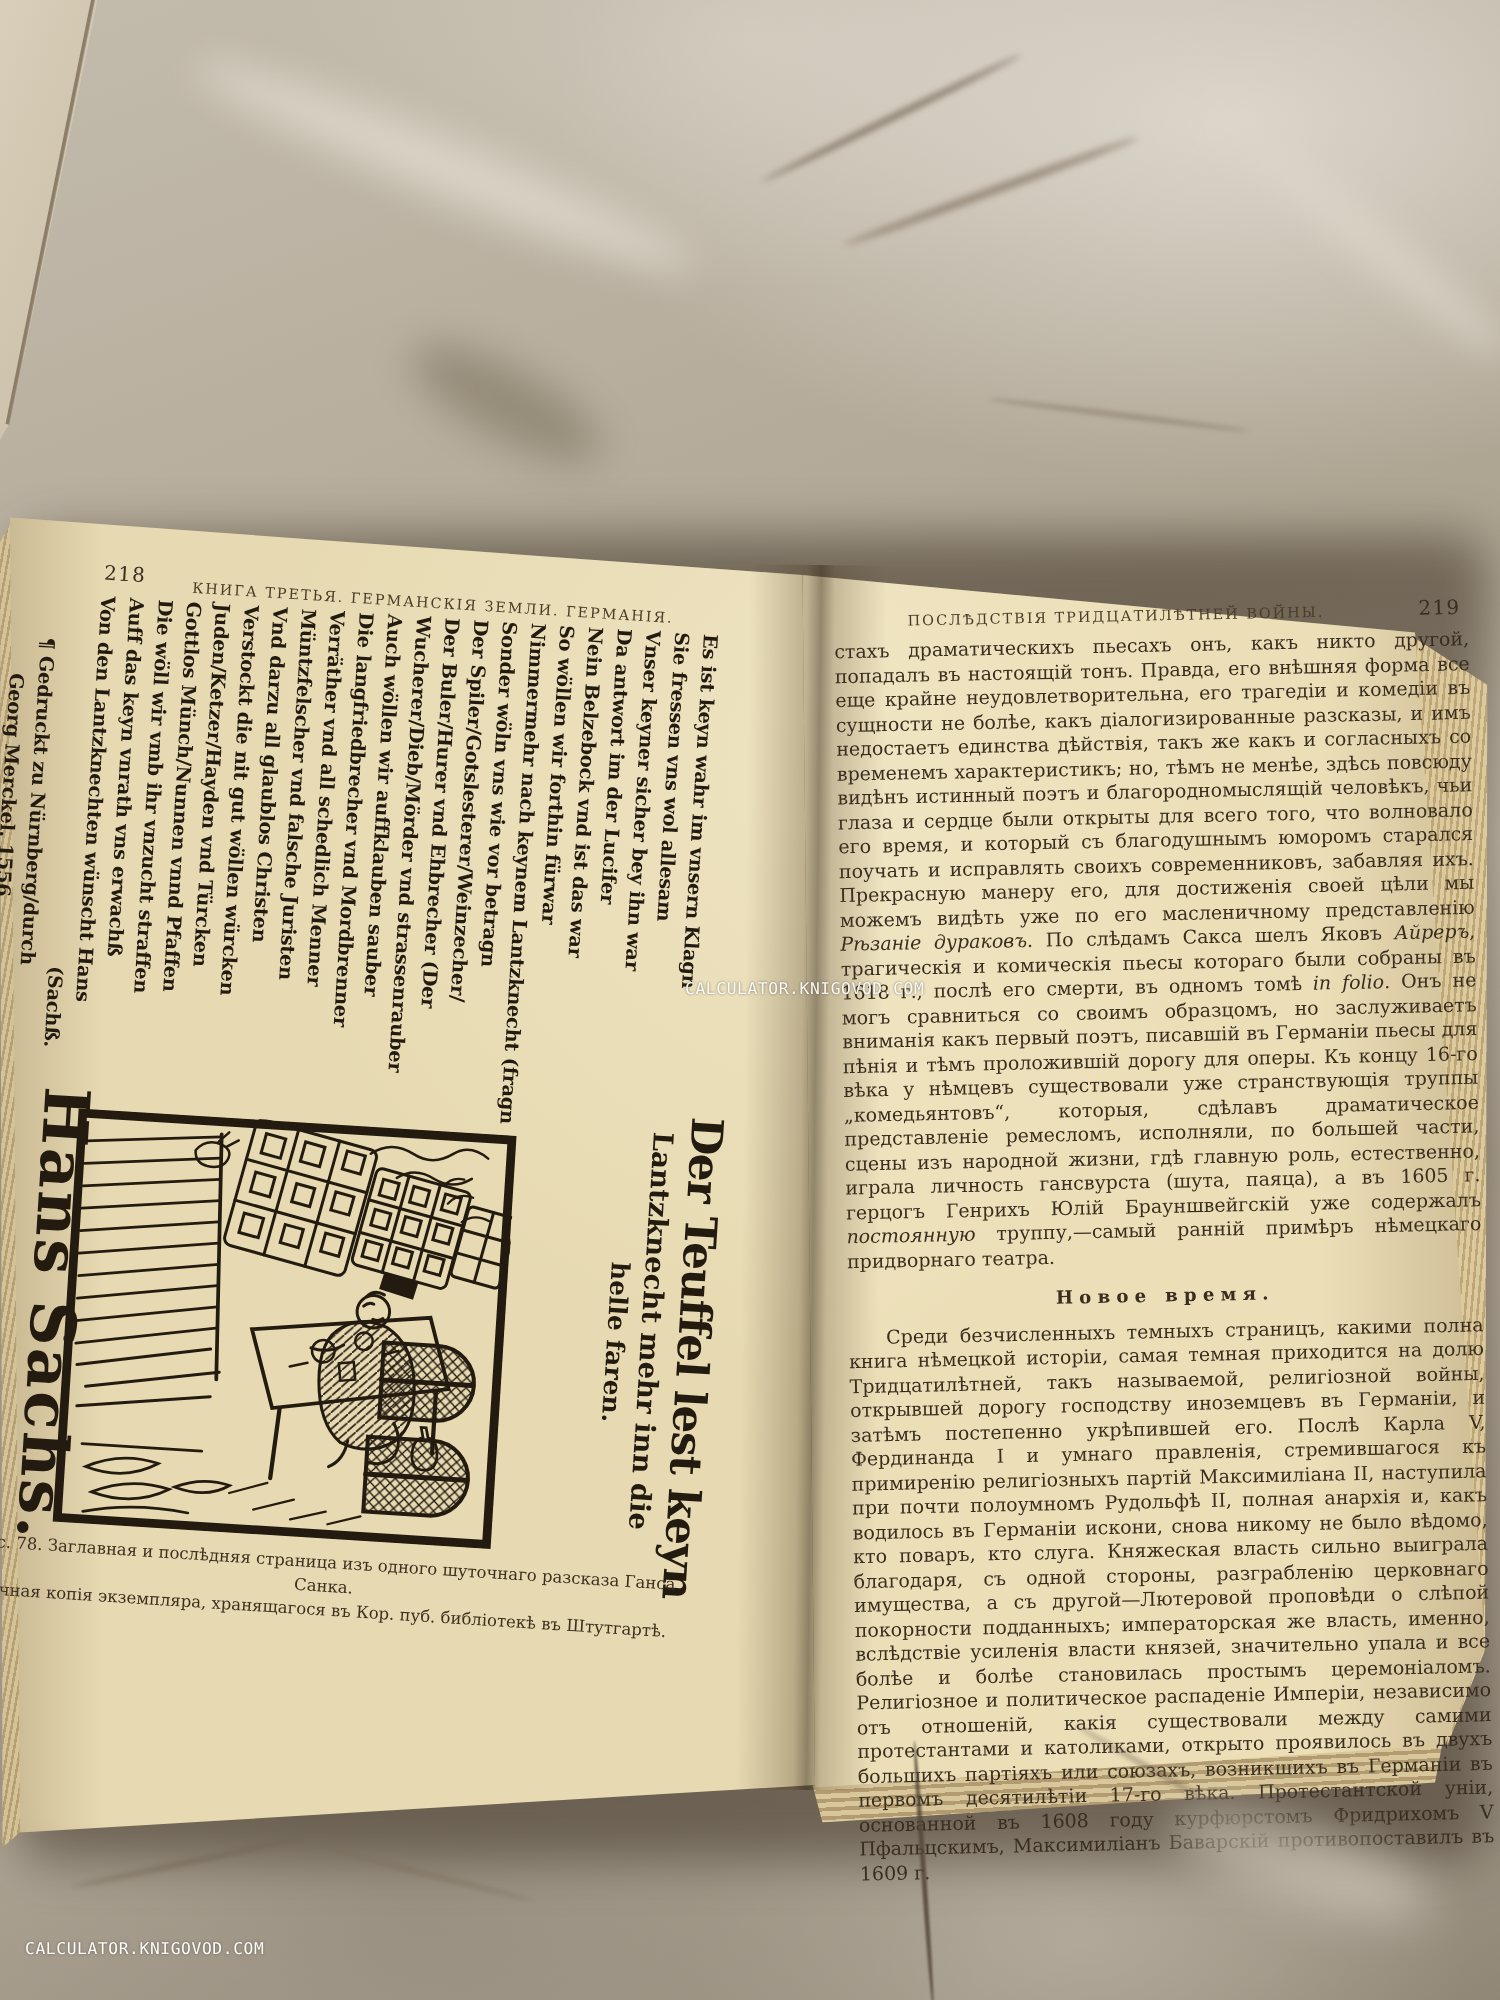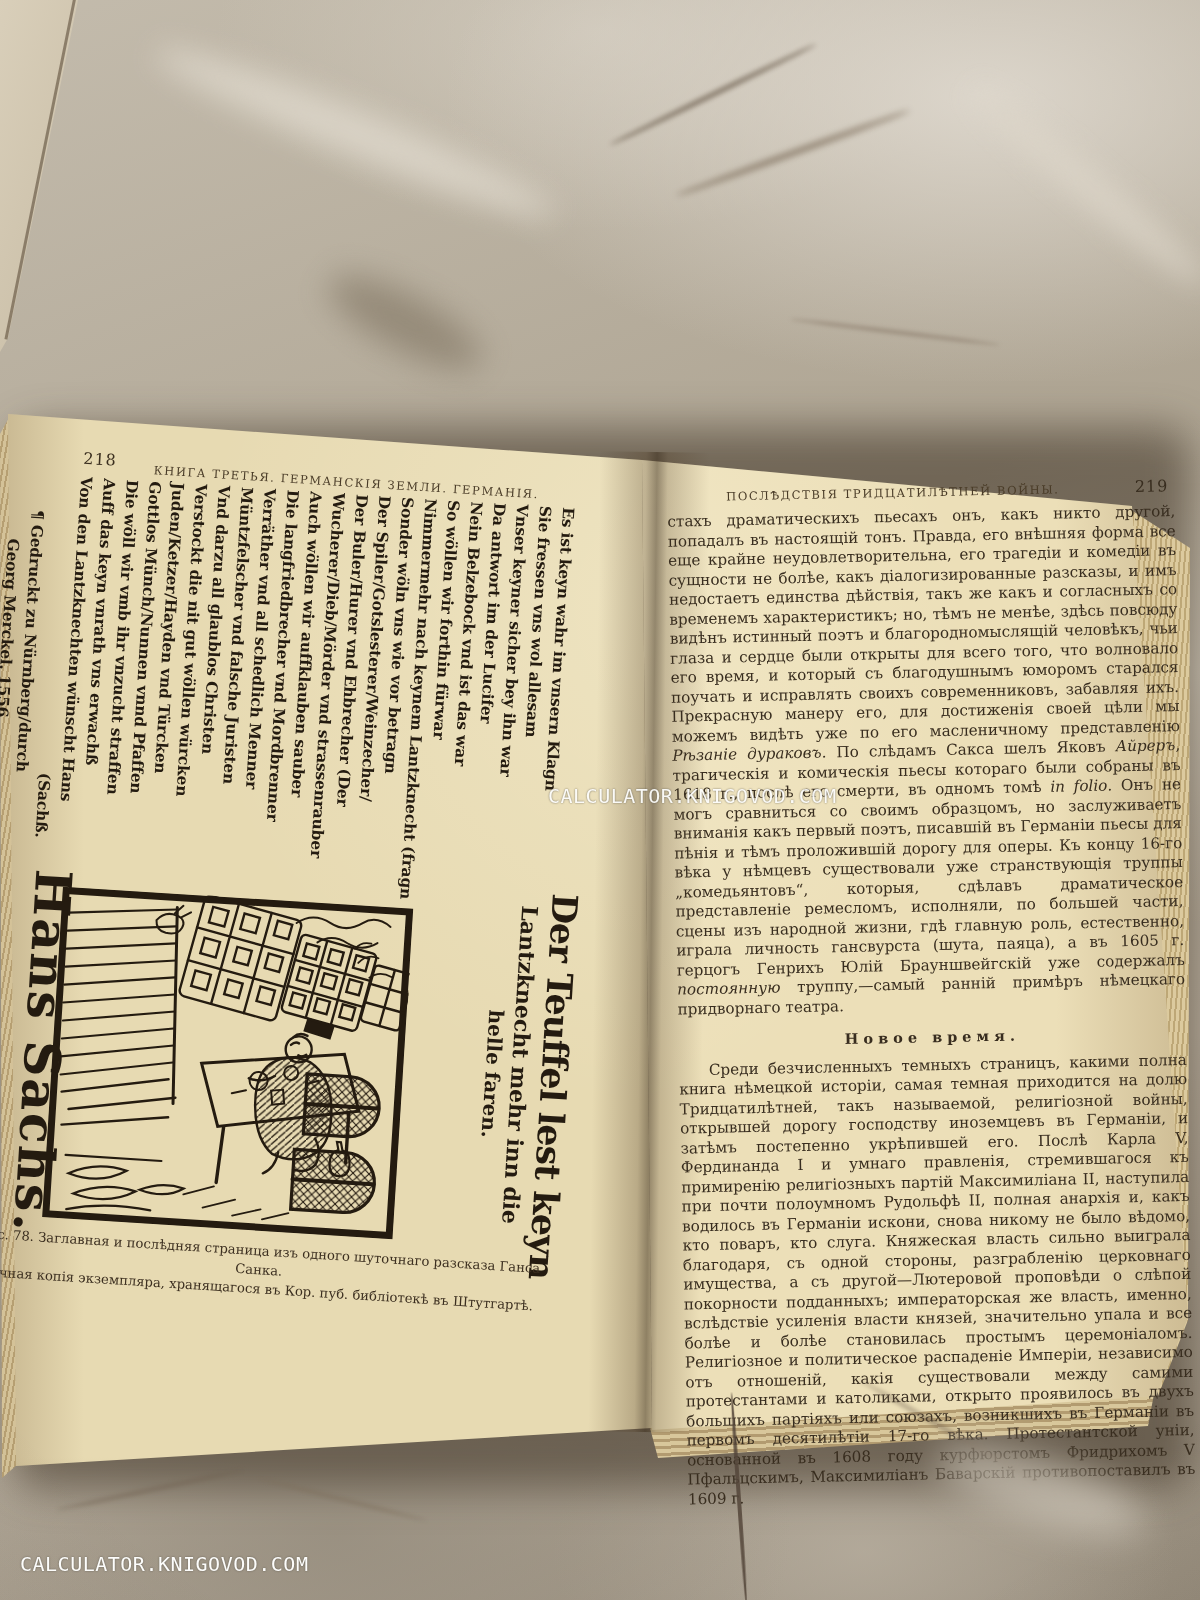--- a/index.html
+++ b/index.html
@@ -87,21 +87,21 @@
   .rp-text{position:absolute;left:14px;top:58px;width:508px;
     font-size:15.2px;line-height:19.5px;text-align:justify;}
   .rp-text p{margin:0;}
   .rp-text .em{font-style:italic;}
   .rp-heading{text-align:center;font-weight:700;letter-spacing:5px;font-size:14.5px;margin:13px 0 9px;}
   .p2{text-indent:30px;}
   
   .grain{position:absolute;inset:0;pointer-events:none;
     background:radial-gradient(130% 120% at 50% 40%, rgba(0,0,0,0) 55%, rgba(40,30,18,.20) 100%);}
   .watermark{position:absolute;font-family:"DejaVu Sans Mono",monospace;
-    color:#fdfdfb;font-size:20px;letter-spacing:.5px;text-shadow:0 0 2px rgba(90,85,75,.9);text-align:center;}
+    color:#fdfdfb;font-size:13px;letter-spacing:.5px;text-shadow:0 0 2px rgba(90,85,75,.9);text-align:center;}
   .wm-center{left:548px;top:784px;opacity:.95;}
   .wm-bottom{left:20px;top:1552px;}
 </style>
 </head>
 <body>
 
 <div class="stage">
 
   <div class="marble"></div>
   <div class="tile-topleft"></div>

